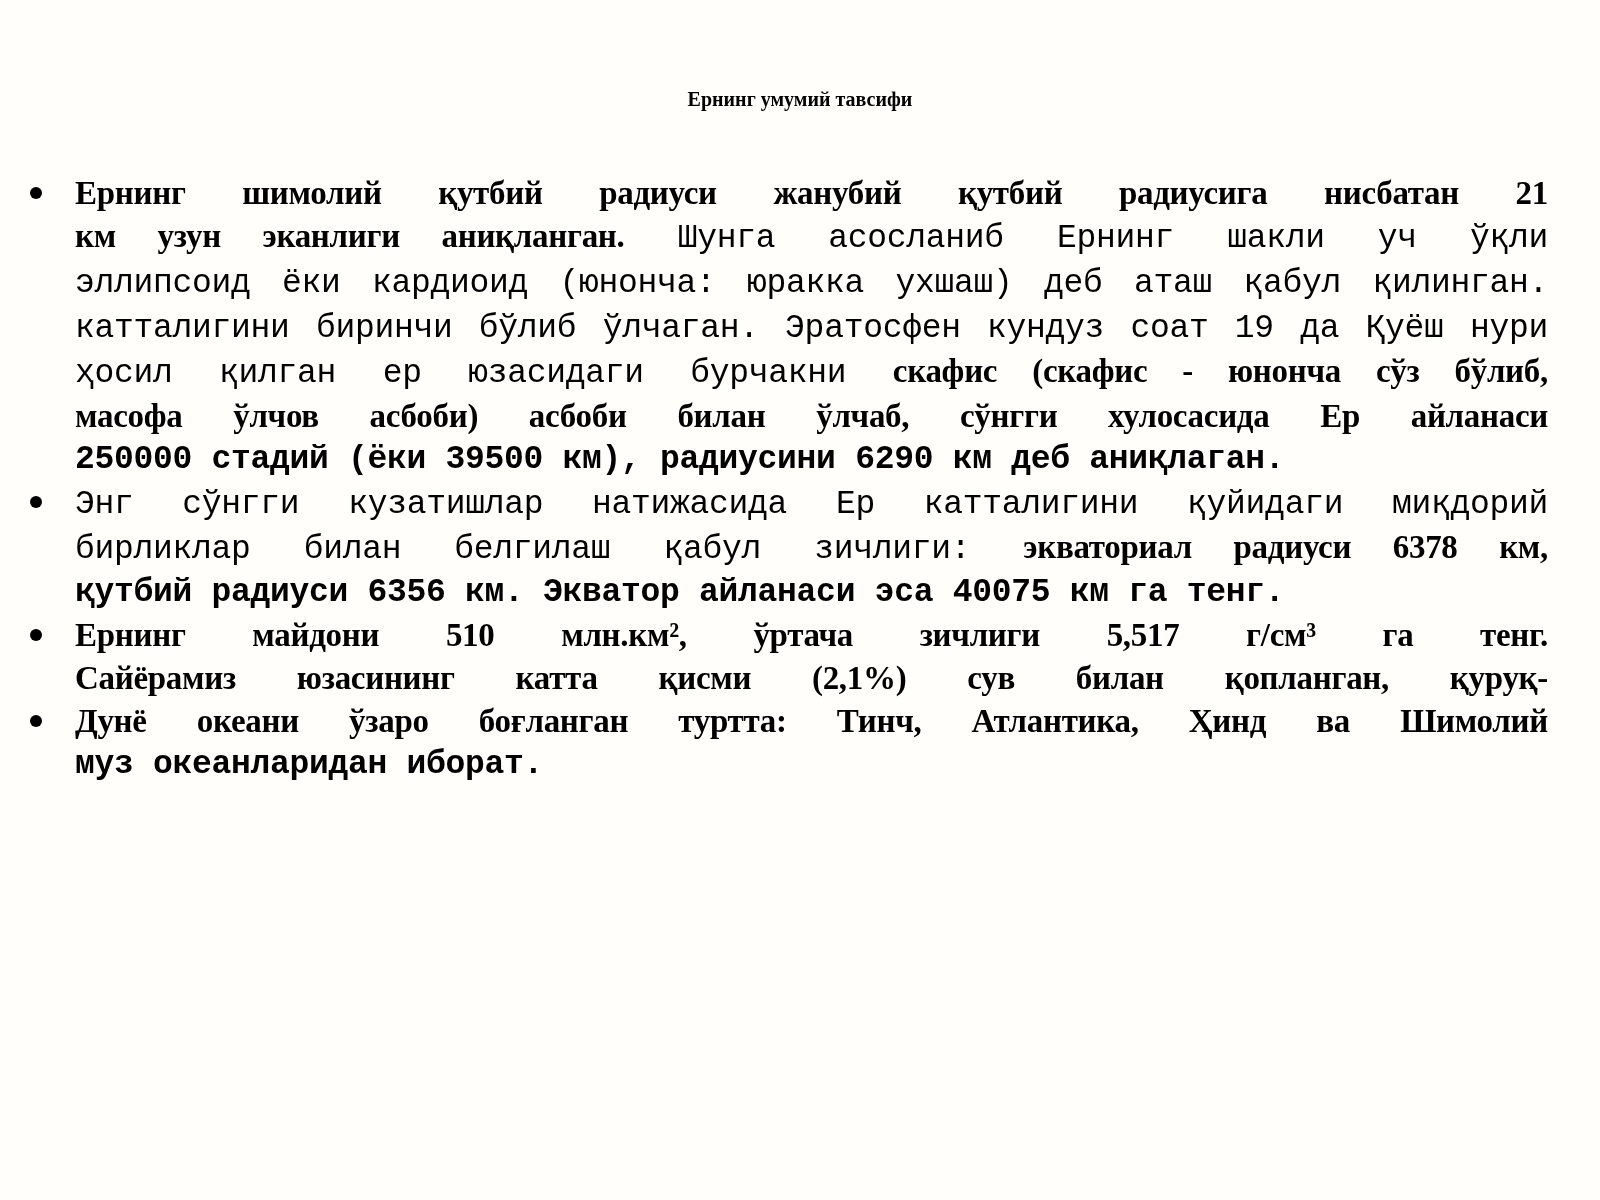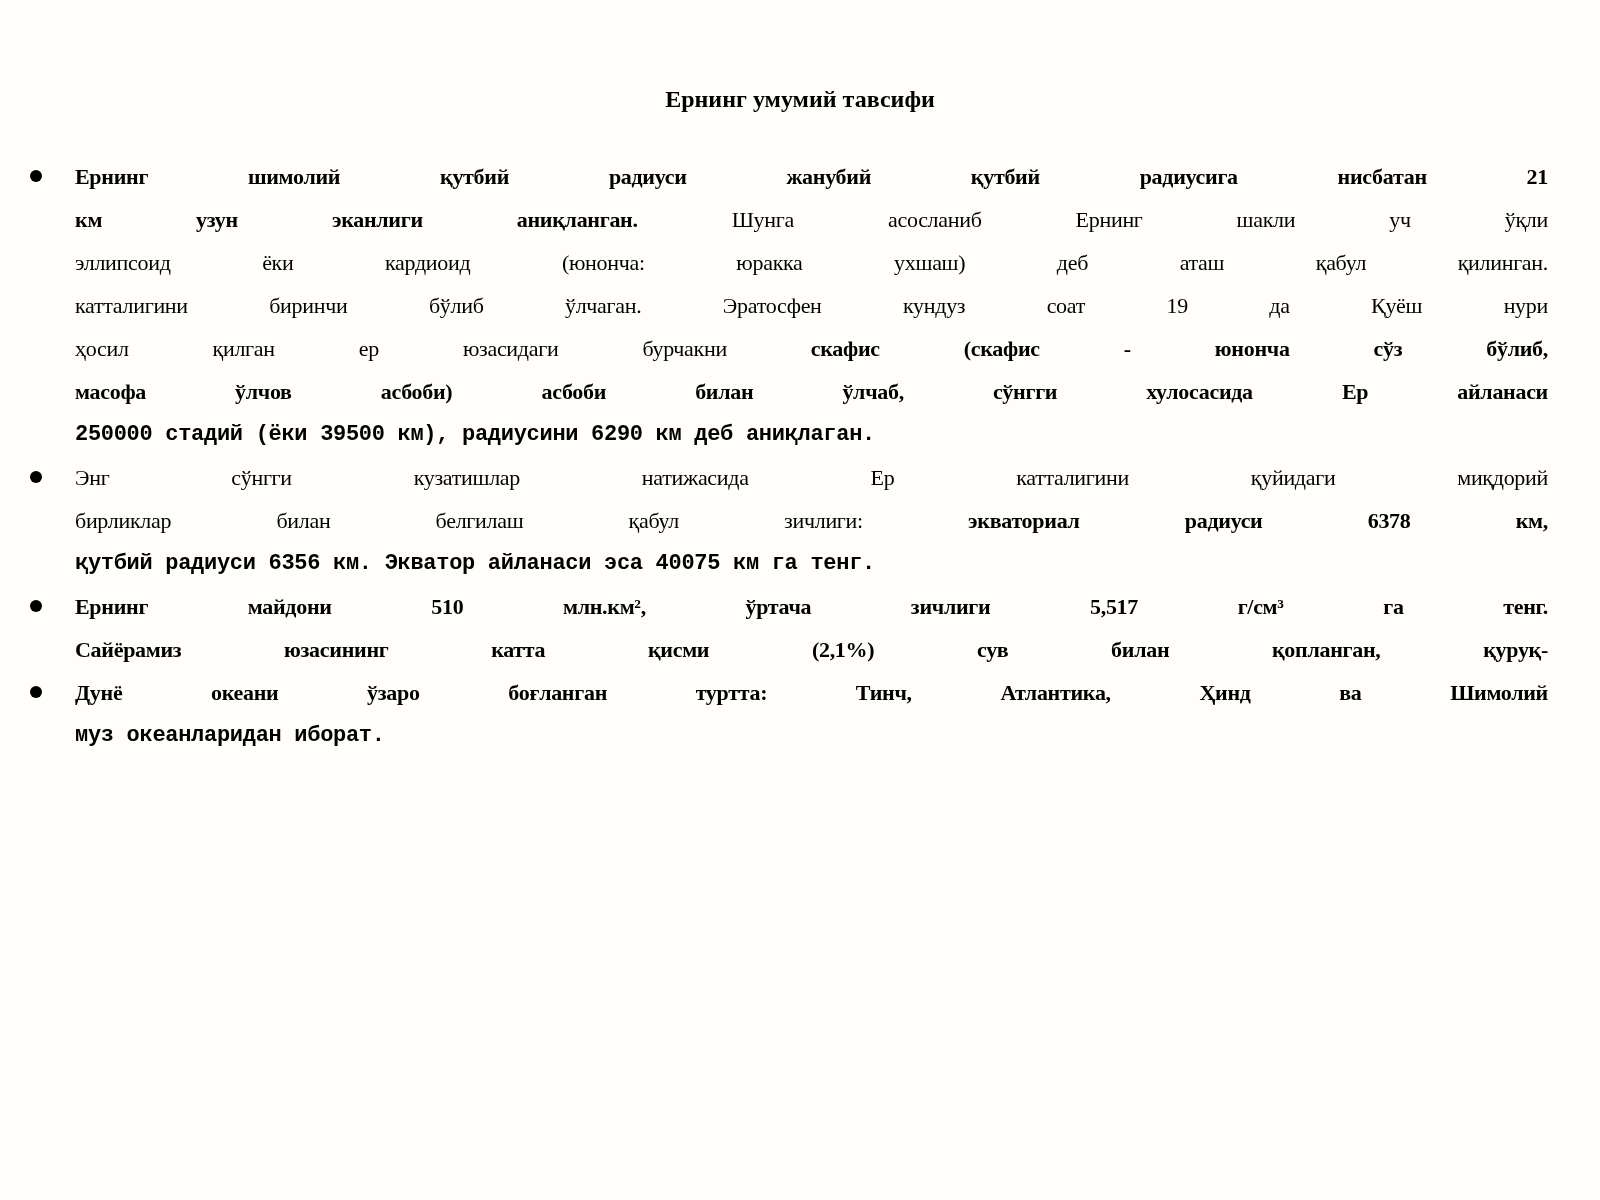--- a/index.html
+++ b/index.html
@@ -11,36 +11,36 @@
     overflow: hidden;
     font-family: "Liberation Serif", "DejaVu Serif", serif;
     color: #000000;
   }
   .page {
     width: 1600px;
     height: 1200px;
     position: relative;
   }
   .title {
-    margin: 88px 0 45px 0;
+    margin: 88px 0 62px 0;
     text-align: center;
     font-weight: bold;
-    font-size: 24px;
+    font-size: 20px;
     line-height: 22px;
     color: #000000;
   }
   .bullet-list {
     list-style: none;
     margin: 0 52px 0 28px;
     padding: 0;
   }
   .bullet-item {
     position: relative;
     padding-left: 47px;
-    font-size: 22px;
+    font-size: 33px;
     line-height: 43px;
     letter-spacing: -0.3px;
   }
   .dot {
     position: absolute;
     left: 2px;
     top: 15px;
     width: 12px;
     height: 12px;
     border-radius: 50%;
@@ -48,21 +48,21 @@
   }
   .line {
     text-align: justify;
     text-align-last: justify;
   }
   .line.last {
     text-align-last: left;
     font-family: Liberation Mono, monospace;
   }
   .seg-bold { font-weight: bold; }
-  .seg-regular { font-weight: normal; }
+  .seg-regular { font-weight: normal; font-family: Liberation Mono, monospace; }
   .seg-boldBlue { font-weight: bold; color: #0000ee; }
 </style>
 </head>
 <body>
 
 <div class="page">
   <div class="title">Ернинг умумий тавсифи</div>
   <ul class="bullet-list">
       <li class="bullet-item">
         <span class="dot"></span>

